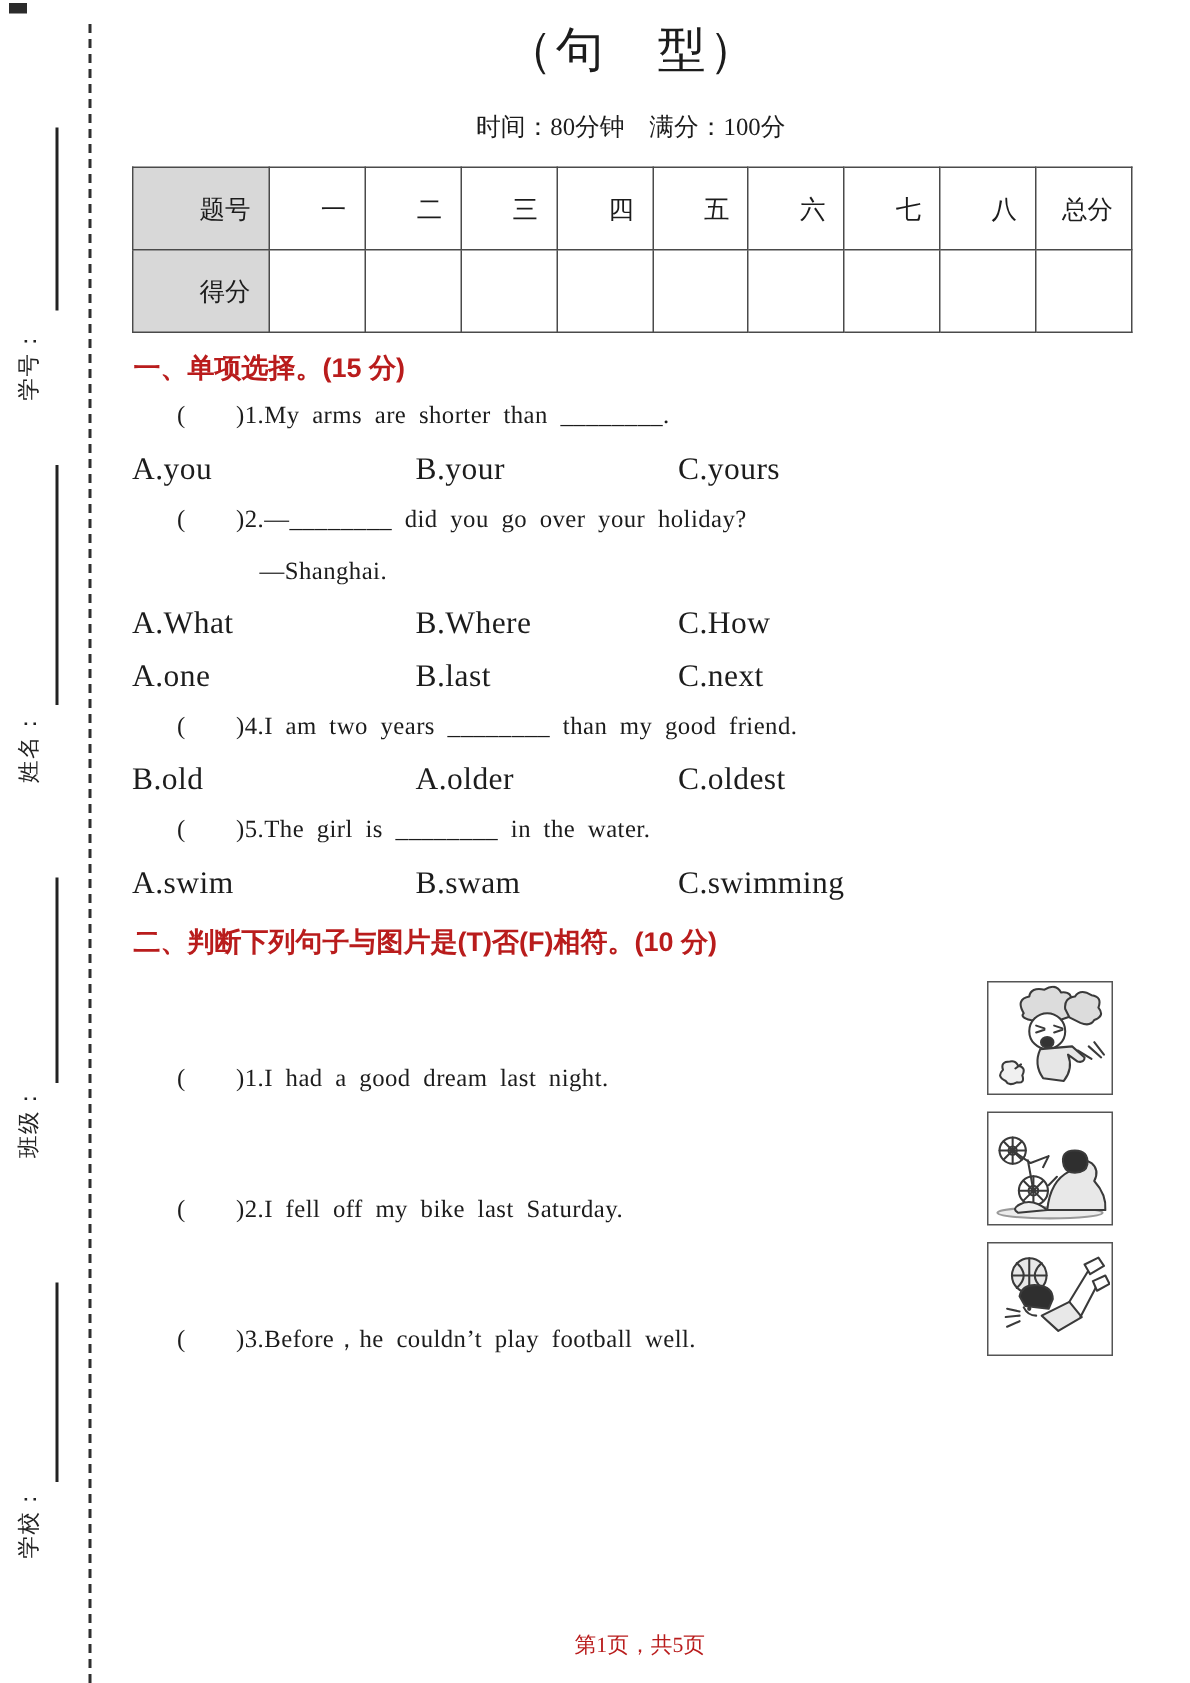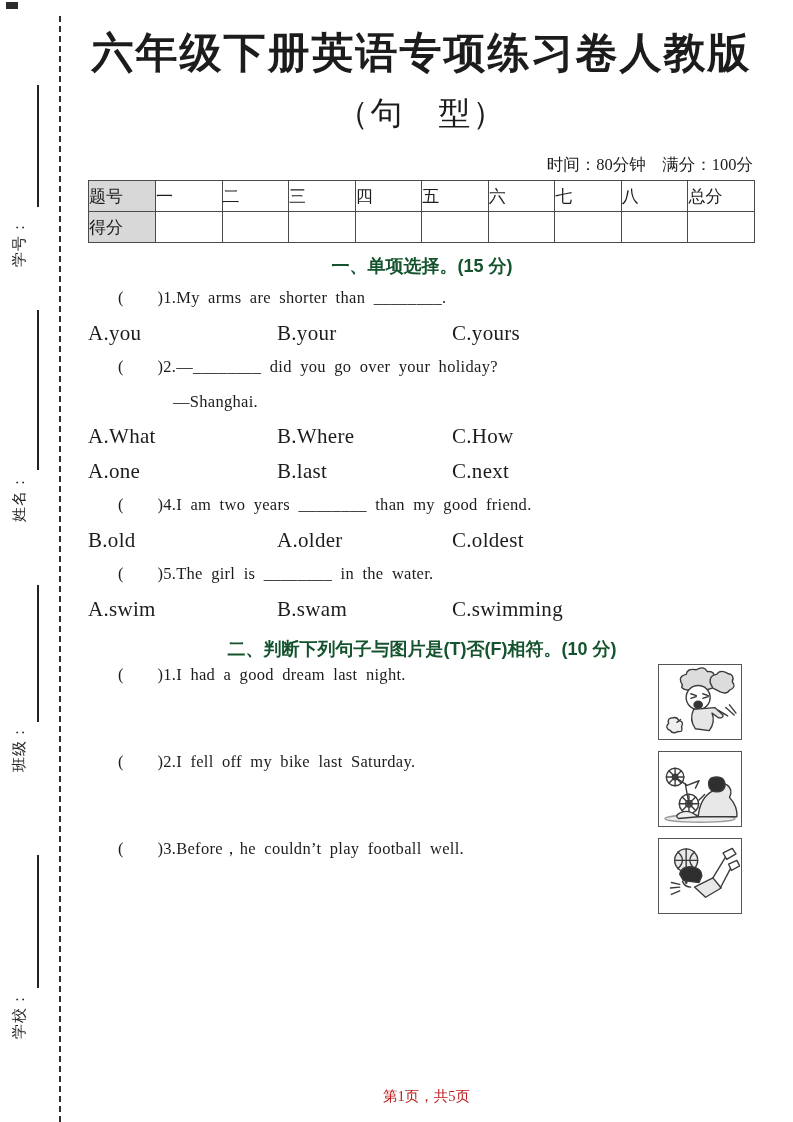--- a/index.html
+++ b/index.html
@@ -12,32 +12,32 @@
   .side-field{position:absolute;left:0;width:60px;}
   .wline{position:absolute;left:37px;width:2px;background:#222;}
   .slabel{
     position:absolute;left:-17px;width:74px;height:20px;text-align:center;
     font-size:15px;letter-spacing:1px;transform:rotate(-90deg);
     font-family:"Liberation Sans","DejaVu Sans",sans-serif;color:#222;
   }
   .content{position:absolute;left:88px;top:0;width:667px;}
   .title{margin:26px 0 0 0;text-align:center;font-size:42px;line-height:54px;font-weight:700;letter-spacing:2px;}
   .subtitle{margin:12px 0 0 0;text-align:center;font-size:32px;line-height:42px;font-weight:400;letter-spacing:2px;}
-  .meta{margin:20px 2px 5px 0;text-align:right;font-size:16.5px;line-height:21px;}
+  .meta{margin:20px 2px 16px 0;text-align:center;font-size:16.5px;line-height:21px;}
   table.score{border-collapse:collapse;width:100%;table-layout:fixed;}
-  table.score td{border:1.5px solid #4a4a4a;height:30px;text-align:left;font-size:17px;padding:0;}
+  table.score td{border:1.5px solid #4a4a4a;height:30px;text-align:right;font-size:17px;padding:12px;}
   table.score td.shade{background:#d8d8d8;width:66px;}
   .sec-head{
     font-family:"Liberation Sans","DejaVu Sans",sans-serif;font-weight:700;
-    font-size:18px;line-height:24px;margin:11px 0 3px 1px;color:#14532d;text-align:center;
+    font-size:18px;line-height:24px;margin:11px 0 3px 1px;color:#b91c1c;
   }
   .qline{font-size:16.5px;line-height:34.5px;margin-left:30px;word-spacing:4px;letter-spacing:.3px;white-space:pre;}
   .qline.indent2{margin-left:85px;}
   .opts{display:grid;grid-template-columns:189px 175px 1fr;font-size:21px;line-height:34.5px;letter-spacing:.3px;}
-  .judge-row{display:flex;align-items:flex-start;height:87px;}
+  .judge-row{display:flex;align-items:flex-end;height:87px;}
   .judge-text{font-size:16.5px;word-spacing:4px;letter-spacing:.3px;margin-left:30px;white-space:pre;}
   .img-box{
     margin-left:auto;margin-right:13px;width:84px;height:76px;
     border:1.5px solid #555;background:#fff;box-sizing:border-box;
     display:flex;align-items:center;justify-content:center;
   }
   .img-box svg{width:80px;height:71px;}
   .footer{position:absolute;bottom:16px;left:60px;right:0;text-align:center;font-size:14.5px;color:#b91c1c;}
 </style>
 </head>
@@ -59,21 +59,20 @@
       <span class="wline" style="top: 585px; height: 137px;"></span>
       <span class="slabel" style="top: 738px;">班级：</span>
     </div>
     <div class="side-field">
       <span class="wline" style="top: 855px; height: 133px;"></span>
       <span class="slabel" style="top: 1005px;">学校：</span>
     </div>
   </div>
 
 <div class="content">
-  <h1 class="title">六年级下册英语专项练习卷人教版</h1>
   <h2 class="subtitle">（句　型）</h2>
   <div class="meta">时间：80分钟　满分：100分</div>
 
   <table class="score">
     <tbody>
       <tr id="score-header-row">
         <td class="shade">题号</td>
       <td>一</td>
           <td>二</td>
           <td>三</td>

